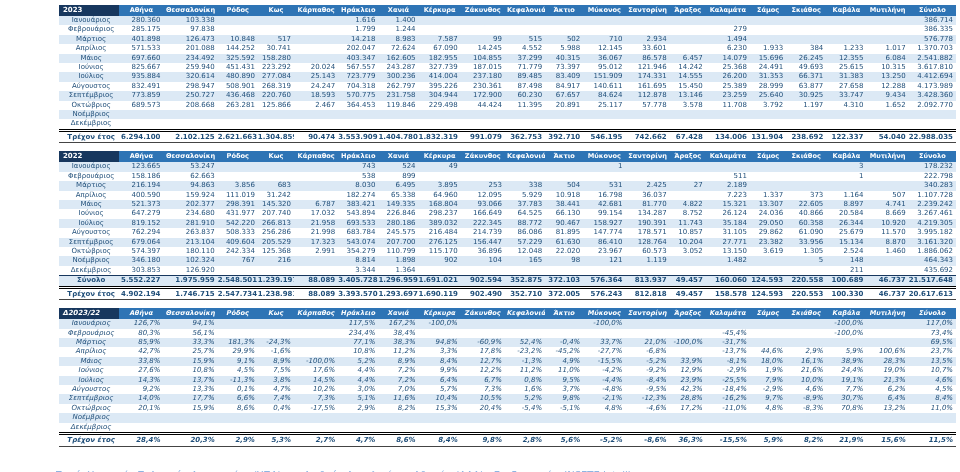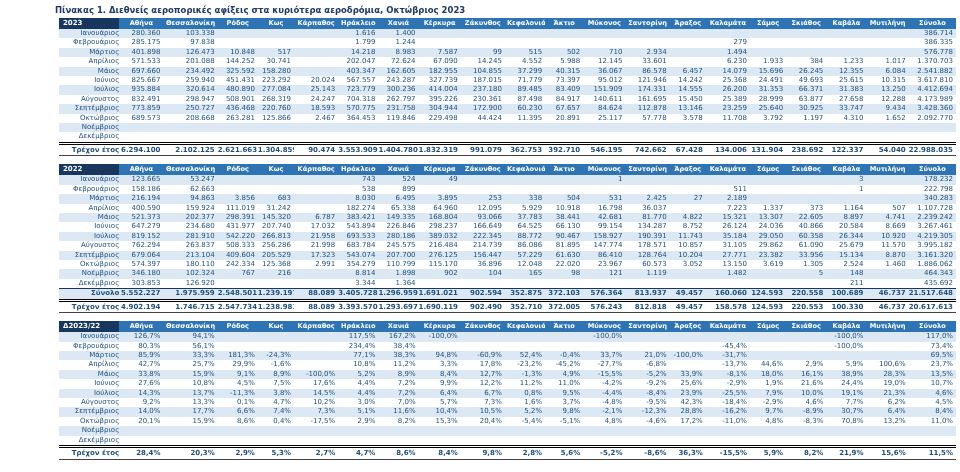--- a/index.html
+++ b/index.html
@@ -1,36 +1,35 @@
 <!DOCTYPE html>
 <html><head>
 <meta charset="utf-8">
 <style>
   html,body{margin:0;padding:0;background:#ffffff;width:960px;height:472px;overflow:hidden;}
   body{font-family:"DejaVu Sans","Liberation Sans",sans-serif;}
   .page{margin:5px 0 0 55px;width:899px;}
   .title{font-size:8.5px;font-weight:bold;color:#1F3864;margin:2px 0 3px 0;white-space:nowrap;}
   table.tbl{border-collapse:collapse;table-layout:fixed;width:897px;margin:0 0 8px 4px;}
-  table.tbl:last-of-type{margin-bottom:2px;}
+  table.tbl:last-of-type{margin-bottom:2px;font-style:italic;}
   .tbl th{background:#2E74B5;color:#ffffff;font-weight:bold;font-size:6.6px;height:11px;line-height:11px;
       text-align:center;padding:0 2px;white-space:nowrap;overflow:hidden;}
   .tbl th.corner{background:#17375E;text-align:left;padding-left:4px;font-size:7px;}
   .tbl td{font-size:7px;height:9.4px;line-height:9.4px;padding:0 3px 0 0;color:#1F4E79;
       text-align:right;white-space:nowrap;overflow:hidden;}
-  .tbl td.label{text-align:right;padding-left:4px;padding-right:0;}
+  .tbl td.label{text-align:center;padding-left:4px;padding-right:0;}
   tr.stripe td{background:#DCE9F5;}
   tr.row-sum td{background:#DCE9F5;font-weight:bold;border-top:1px solid #17375E;}
   tr.row-current td{font-weight:bold;border-top:3px double #000000;border-bottom:1px solid #444444;height:10.5px;line-height:10.5px;}
   .footer{margin-top:21px;font-size:10px;color:#8DB4E2;line-height:1.55;}
 </style>
 </head>
 <body>
 
 <div class="page">
-  <div class="title">Πίνακας 1. Διεθνείς αεροπορικές αφίξεις στα κυριότερα αεροδρόμια, Οκτώβριος 2023</div>
 
   <table class="tbl">
       <colgroup>
         <col style="width: 60px;">
         <col style="width: 44px;">
         <col style="width: 54px;">
         <col style="width: 40px;">
         <col style="width: 36px;">
         <col style="width: 44px;">
         <col style="width: 40px;">
@@ -923,21 +922,21 @@
           <td>7,5%</td>
           <td>17,6%</td>
           <td>4,4%</td>
           <td>7,2%</td>
           <td>9,9%</td>
           <td>12,2%</td>
           <td>11,2%</td>
           <td>11,0%</td>
           <td>-4,2%</td>
           <td>-9,2%</td>
-          <td>25,6%</td>
+          <td>12,9%</td>
           <td>-2,9%</td>
           <td>1,9%</td>
           <td>21,6%</td>
           <td>24,4%</td>
           <td>19,0%</td>
           <td>10,7%</td>
         </tr>
         <tr class="stripe">
           <td class="label">Ιούλιος</td>
           <td>14,3%</td>

